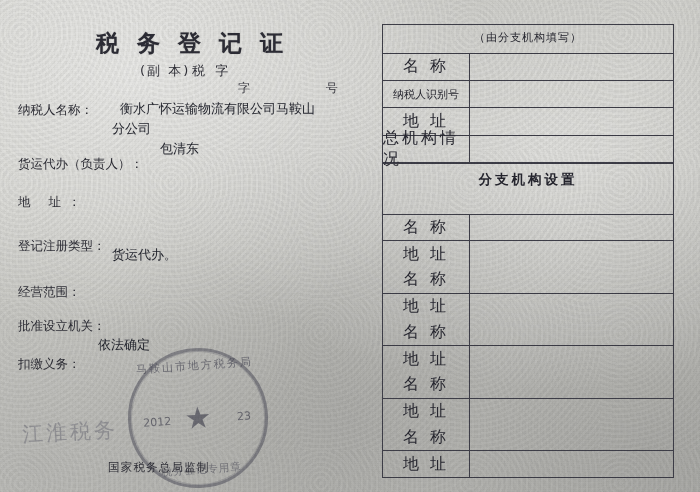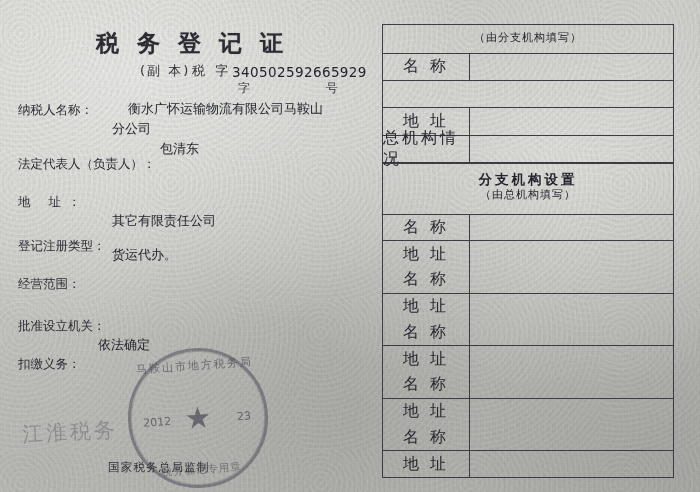--- a/index.html
+++ b/index.html
@@ -223,37 +223,35 @@
 <body>
 
 <div id="page">
   <div id="paper"></div>
   <div id="guilloche"></div>
 
   <div id="left">
     <div id="doc-title" class="cn">税 务 登 记 证</div>
     <div id="subtitle-row" class="cn">(副  本)</div>
     <div id="tax-word" class="cn">税    字</div>
-    <div id="serial" class="cn">340502592665929</div>
     <div id="zi-hao" class="cn">字        号</div>
 
     <div class="field-label cn" style="left:18px; top:102px;">纳税人名称：</div>
-    <div class="field-value cn" style="left:128px; top:100px;">衡水广怀运输物流有限公司马鞍山</div>
+    <div class="field-value cn" style="left:120px; top:100px;">衡水广怀运输物流有限公司马鞍山</div>
     <div class="field-value cn" style="left:112px; top:120px;">分公司</div>
 
     <div class="field-value cn" style="left:160px; top:140px;">包清东</div>
-    <div class="field-label cn" style="left:18px; top:156px;">法定代表人（负责人）：</div>
+    <div class="field-label cn" style="left:18px; top:156px;">货运代办（负责人）：</div>
 
     <div class="field-label cn sp1" style="left:18px; top:194px;">地        址：</div>
 
-    <div class="field-value cn" style="left:112px; top:212px;">其它有限责任公司</div>
     <div class="field-label cn" style="left:18px; top:238px;">登记注册类型：</div>
     <div class="field-value cn" style="left:112px; top:246px;">货运代办。</div>
 
-    <div class="field-label cn" style="left:18px; top:276px;">经营范围：</div>
+    <div class="field-label cn" style="left:18px; top:284px;">经营范围：</div>
     <div class="field-label cn" style="left:18px; top:318px;">批准设立机关：</div>
     <div class="field-label cn" style="left:18px; top:356px;">扣缴义务：</div>
     <div class="field-value cn" style="left:98px; top:336px;">依法确定</div>
 
     <div id="watermark-text" class="cn">江淮税务</div>
 
     <div id="seal">
       <div class="seal-top cn">马鞍山市地方税务局</div>
       <div class="star">★</div>
       <div class="seal-year cn">2012</div>
@@ -268,34 +266,34 @@
 
     <div class="hdr">
       <div class="l2 cn">（由分支机构填写）</div>
     </div>
 
     <div class="row">
       <div class="cap cn">名    称</div>
       <div class="val cn"></div>
     </div>
     <div class="row">
+      <div class="cap cn" style="letter-spacing:0;font-size:11px;">纳税人识别号</div>
       <div class="val cn"></div>
     </div>
     <div class="row">
       <div class="cap cn">地    址</div>
       <div class="val cn"></div>
     </div>
     <div class="row">
       <div class="cap cn">总机构情况</div>
       <div class="val cn"></div>
     </div>
 
     <div class="hdr section2" style="flex:1.4 1 0;">
       <div class="l1 cn">分支机构设置</div>
-      <div class="l2 cn">（由总机构填写）</div>
     </div>
 
     <div class="pair-group" style="flex:2 1 0;">
       <div class="row">
         <div class="cap cn">名    称</div>
         <div class="val cn"></div>
       </div>
       <div class="row">
         <div class="cap cn">地    址</div>
         <div class="val cn"></div>

